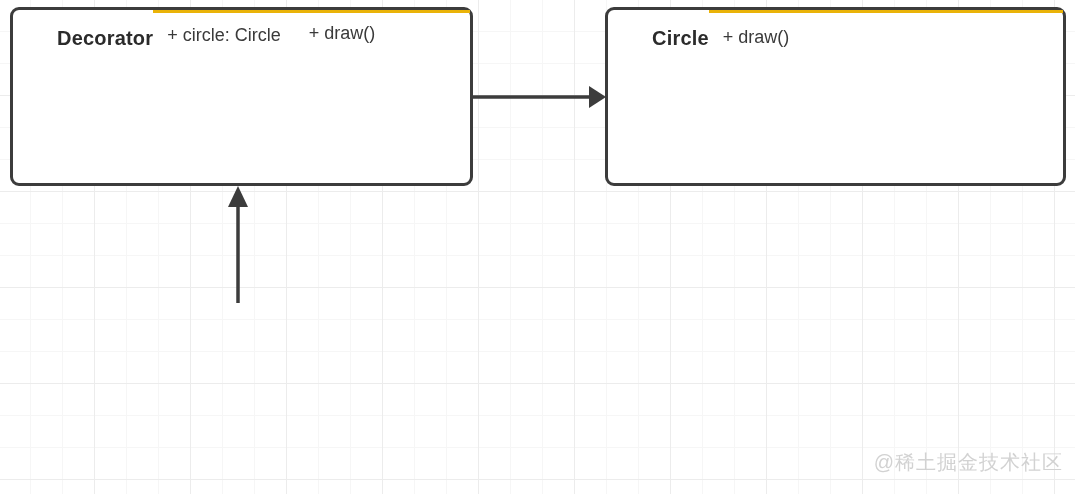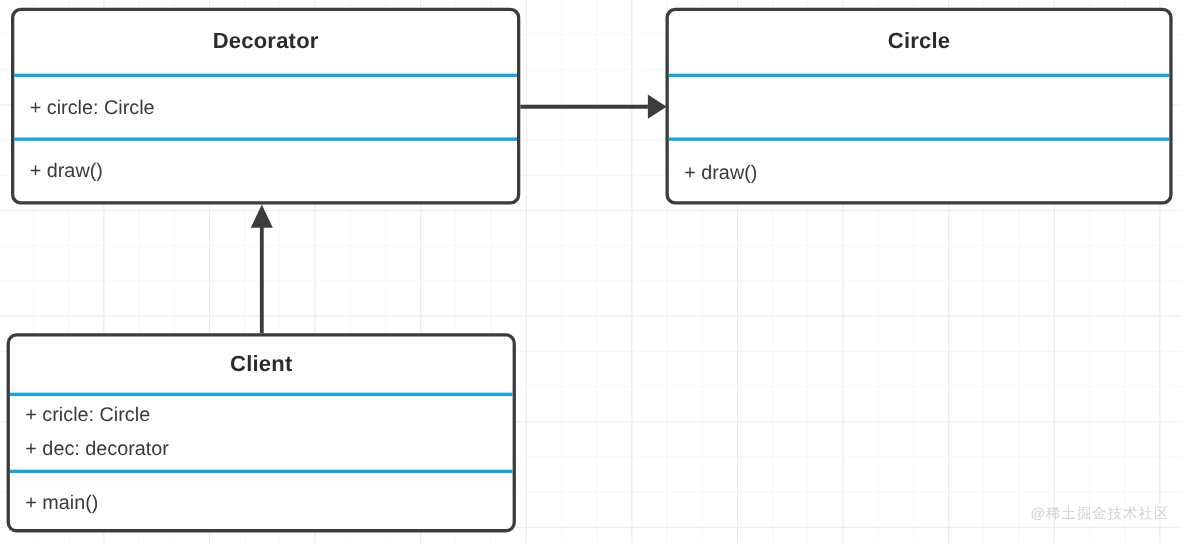--- a/index.html
+++ b/index.html
@@ -28,41 +28,42 @@
     -webkit-font-smoothing: antialiased;
   }
 
   .uml-class {
     position: absolute;
     box-sizing: border-box;
     background: #ffffff;
     border: 3px solid #3c3c3c;
     border-radius: 9px;
     display: flex;
-    flex-direction: column;
+    flex-direction: row;
+    padding-left: 44px;
   }
 
   .uml-title {
     display: flex;
     align-items: center;
     justify-content: center;
     font-size: 20px;
     font-weight: bold;
     color: #2b2b2b;
     letter-spacing: 0.2px;
     box-sizing: border-box;
   }
 
   .uml-compartment {
     box-sizing: border-box;
-    border-top: 3px solid #0ea5e9;
+    border-top: 3px solid #eab308;
     padding: 7px 14px 5px 14px;
     display: flex;
     flex-direction: column;
-    justify-content: center;
+    justify-content: flex-start;
   }
 
   .uml-member {
     font-size: 18px;
     color: #3a3a3a;
     line-height: 31px;
     white-space: nowrap;
   }
 
   .uml-compartment.empty {
@@ -95,21 +96,21 @@
     width: 1075px;
     height: 494px;
     pointer-events: none;
   }
 
   
   #watermark {
     position: absolute;
     right: 12px;
     bottom: 18px;
-    font-size: 13px;
+    font-size: 20px;
     color: #d2d2d2;
     letter-spacing: 1px;
     white-space: nowrap;
   }
 </style>
 </head>
 <body>
 
 <div id="canvas">
 
@@ -124,30 +125,20 @@
   </div>
 
   <div class="uml-class" id="box-circle">
     <div class="uml-title">Circle</div>
     <div class="uml-compartment attrs empty"></div>
     <div class="uml-compartment ops">
       <div class="uml-member">+ draw()</div>
     </div>
   </div>
 
-  <div class="uml-class" id="box-client">
-    <div class="uml-title">Client</div>
-    <div class="uml-compartment attrs">
-      <div class="uml-member">+ cricle: Circle</div>
-      <div class="uml-member">+ dec: decorator</div>
-    </div>
-    <div class="uml-compartment ops">
-      <div class="uml-member">+ main()</div>
-    </div>
-  </div>
 
   <svg id="connectors" viewBox="0 0 1075 494">
 
     <g>
       <line x1="473" y1="97" x2="589" y2="97" stroke="#3c3c3c" stroke-width="3.5"></line>
       <polygon points="589,86 606,97 589,108" fill="#3c3c3c"></polygon>
     </g>
 
     <g>
       <line x1="238" y1="303" x2="238" y2="203" stroke="#3c3c3c" stroke-width="3.5"></line>

